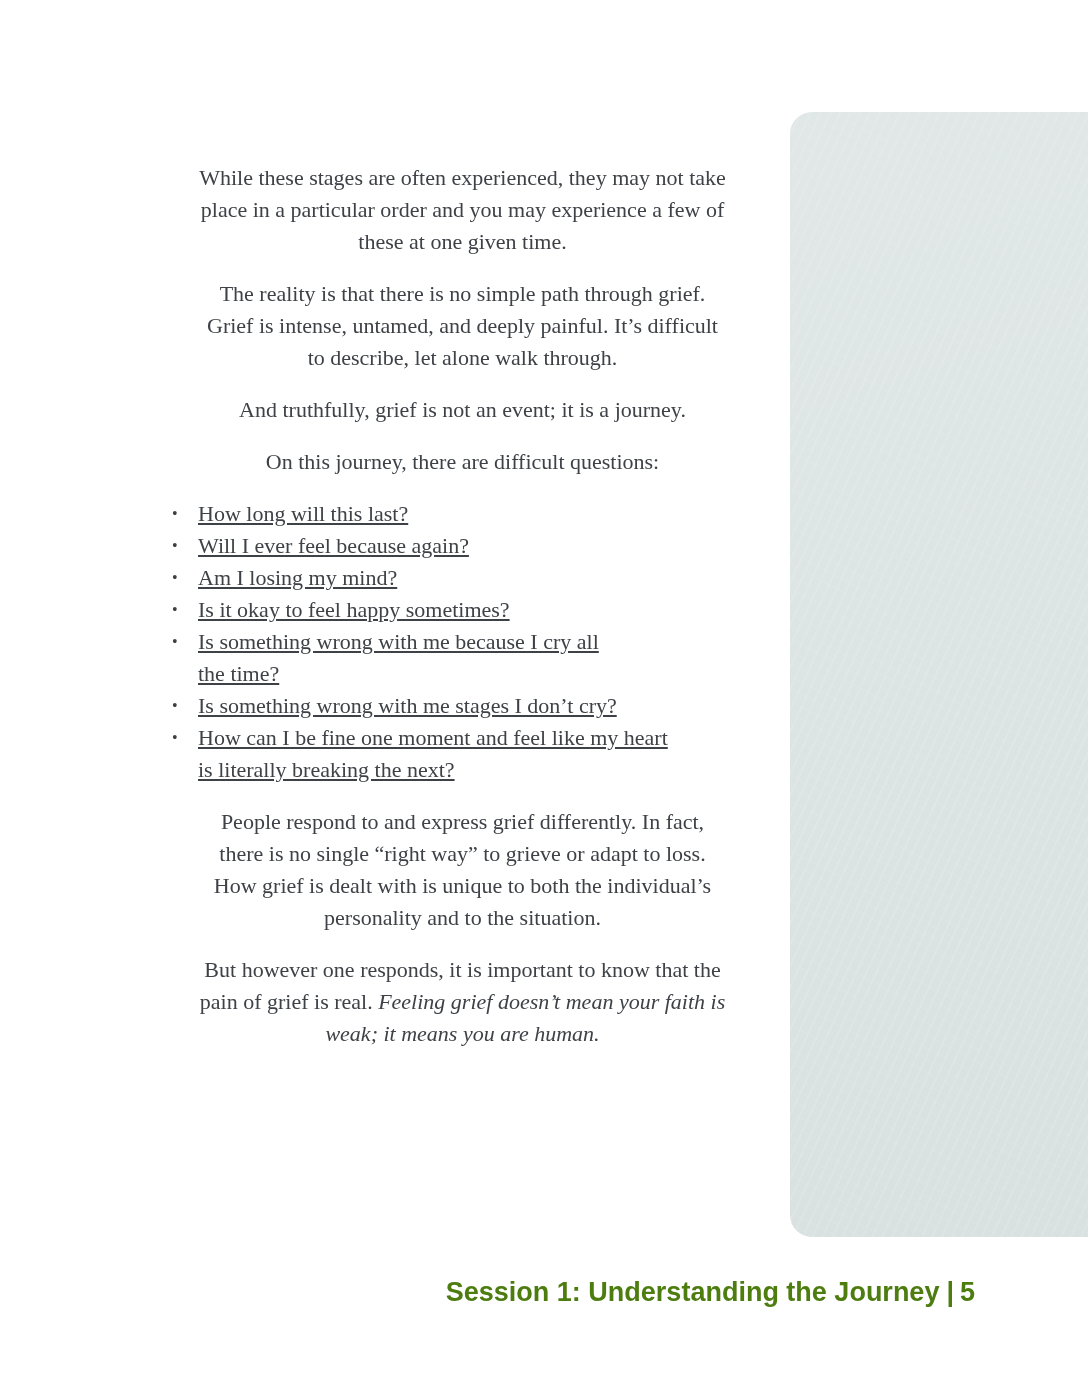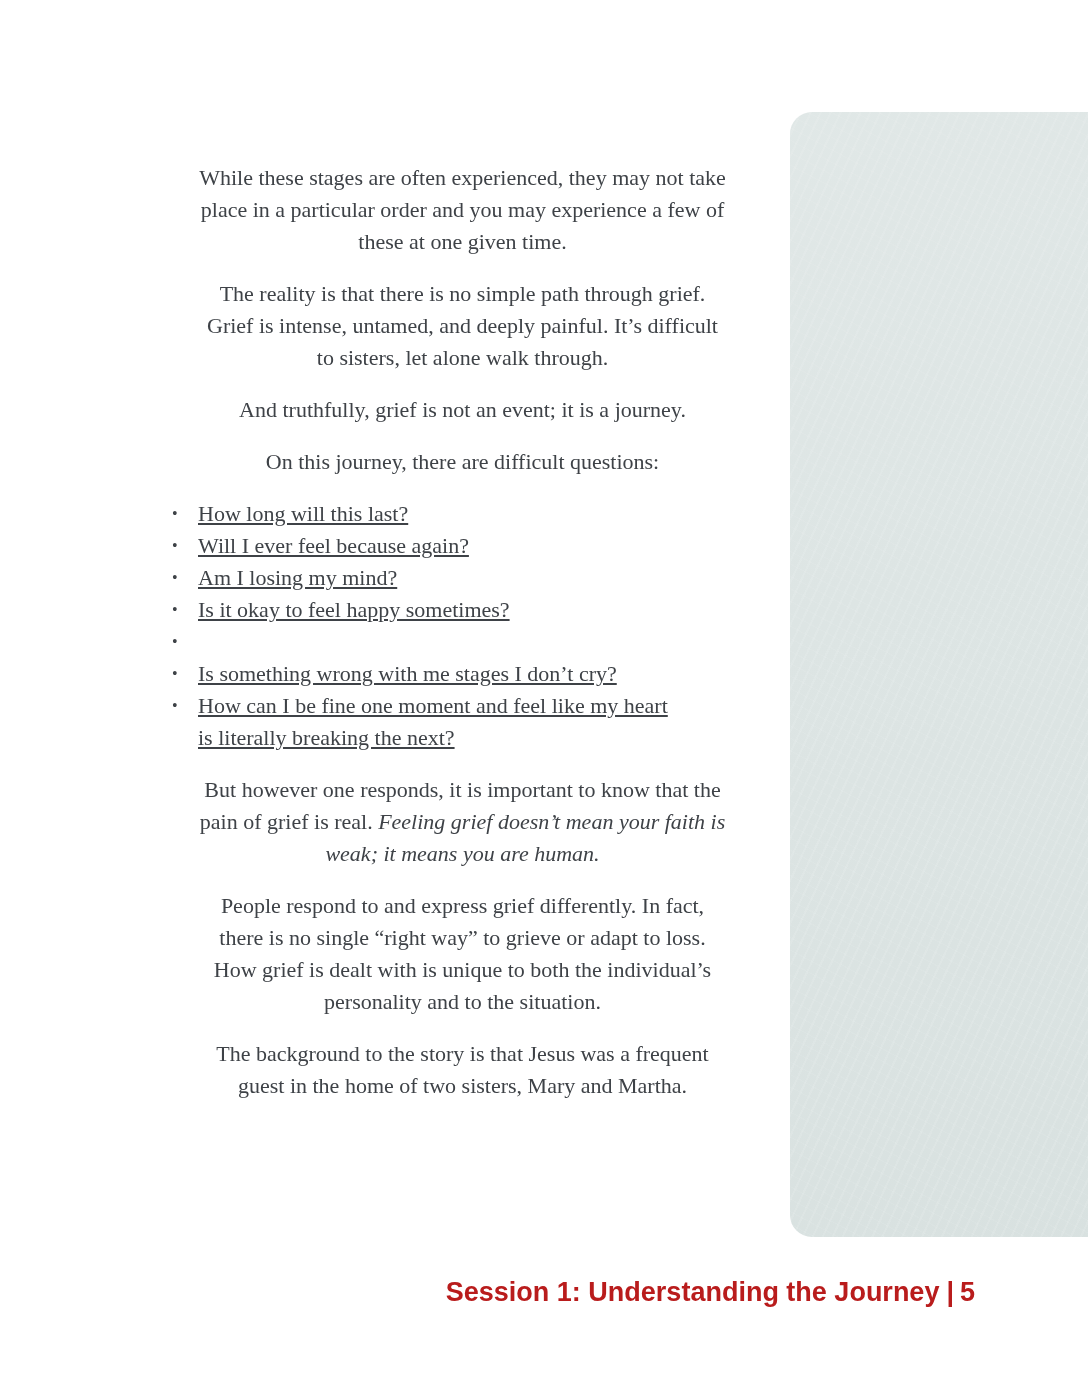--- a/index.html
+++ b/index.html
@@ -68,39 +68,39 @@
 
   
   .footer {
     position: absolute;
     top: 1279px;
     right: 113px;
     font-family: "Liberation Sans", sans-serif;
     font-weight: bold;
     font-size: 27px;
     line-height: 27px;
-    color: #b91c1c;
+    color: #4d7c0f;
     white-space: nowrap;
   }
   .footer .sep {
     margin: 0 6px 0 7px;
   }
 </style>
 </head>
 <body>
 
 <div class="side-panel"></div>
 
 <div class="content">
   <p>While these stages are often experienced, they may not take
 place in a particular order and you may experience a few of
 these at one given time.</p>
   <p>The reality is that there is no simple path through grief.
 Grief is intense, untamed, and deeply painful. It’s difficult
-to sisters, let alone walk through.</p>
+to describe, let alone walk through.</p>
   <p>And truthfully, grief is not an event; it is a journey.</p>
   <p>On this journey, there are difficult questions:</p>
 
   <ul class="bullet-list">
     <li>
       <span class="bullet">•</span>
       <span class="li-text">How long will this last?</span>
     </li>
     <li>
       <span class="bullet">•</span>
@@ -109,38 +109,38 @@
     <li>
       <span class="bullet">•</span>
       <span class="li-text">Am I losing my mind?</span>
     </li>
     <li>
       <span class="bullet">•</span>
       <span class="li-text">Is it okay to feel happy sometimes?</span>
     </li>
     <li>
       <span class="bullet">•</span>
+      <span class="li-text">Is something wrong with me because I cry all
+the time?</span>
     </li>
     <li>
       <span class="bullet">•</span>
       <span class="li-text">Is something wrong with me stages I don’t cry?</span>
     </li>
     <li>
       <span class="bullet">•</span>
       <span class="li-text">How can I be fine one moment and feel like my heart
 is literally breaking the next?</span>
     </li>
   </ul>
 
-  <p><span>But however one responds, it is important to know that the
-pain of grief is real. </span><span class="em">Feeling grief doesn’t mean your faith is
-weak; it means you are human.</span></p>
   <p>People respond to and express grief differently. In fact,
 there is no single “right way” to grieve or adapt to loss.
 How grief is dealt with is unique to both the individual’s
 personality and to the situation.</p>
-  <p>The background to the story is that Jesus was a frequent
-guest in the home of two sisters, Mary and Martha.</p>
+  <p><span>But however one responds, it is important to know that the
+pain of grief is real. </span><span class="em">Feeling grief doesn’t mean your faith is
+weak; it means you are human.</span></p>
 </div>
 
 <div class="footer">
   <span>Session 1: Understanding the Journey</span><span class="sep">|</span><span>5</span>
 </div>
 
 </body></html>

